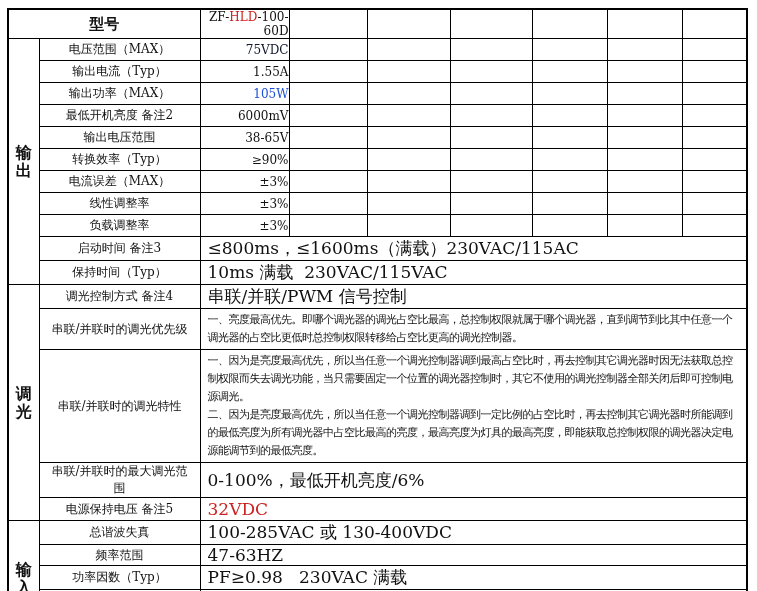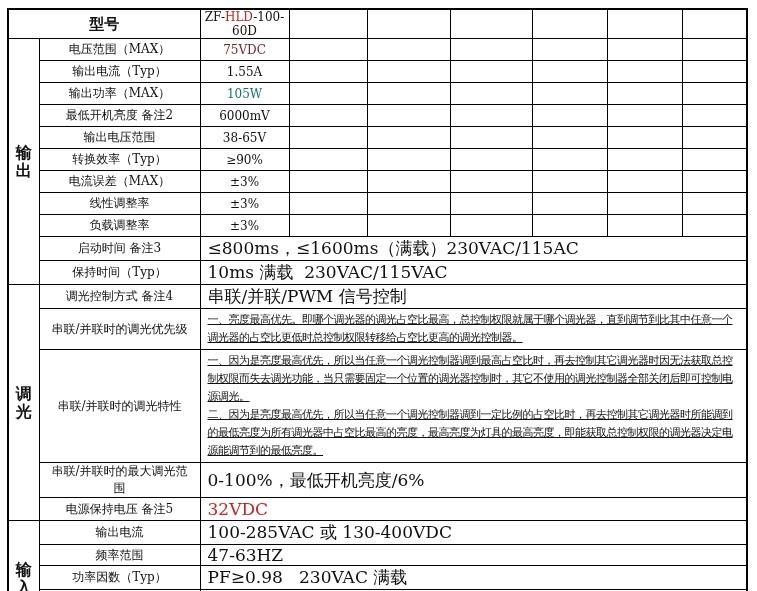--- a/index.html
+++ b/index.html
@@ -9,23 +9,23 @@
   }
   table.spec{
     position:absolute;left:7px;top:8px;
     border-collapse:collapse;table-layout:fixed;
     border:2px solid #000;
   }
   td{border:1px solid #000;padding:0;overflow:hidden;vertical-align:middle;}
   .sec{font-weight:bold;font-size:16px;text-align:center;line-height:18px;}
   .lbl{font-size:12px;text-align:center;padding:0 8px;}
   .hdr{font-weight:bold;font-size:15px;text-align:center;}
-  .val{font-size:12px;text-align:center;white-space:pre-wrap;}
+  .val{font-size:12px;text-align:right;white-space:pre-wrap;}
   .valfull{font-size:17px;text-align:left;padding:0 7px;white-space:pre-wrap;}
-  .paracell{text-align:left;padding:2px 7px;text-decoration:underline;}
+  .paracell{text-align:left;padding:2px 7px;}
   .paracell div{font-size:11px;letter-spacing:-0.5px;line-height:18px;}
   
   tr:nth-child(1){height:22px;}
   tr:nth-child(n+2):nth-child(-n+10){height:22px;}
   tr:nth-child(11),tr:nth-child(12){height:20px;}
   tr:nth-child(13){height:24px;}
   tr:nth-child(14){height:37px;}
   tr:nth-child(15){height:108px;}
   tr:nth-child(16){height:24px;}
   tr:nth-child(17){height:23px;}
@@ -54,41 +54,41 @@
           <td class="empty"></td>
           <td class="empty"></td>
           <td class="empty"></td>
           <td class="empty"></td>
           <td class="empty"></td>
           <td class="empty"></td>
         </tr>
         <tr>
           <td class="sec" rowspan="11">输出</td>
           <td class="lbl">电压范围（MAX）</td>
-          <td class="val" style="color: #7f1d1d;">75VDC</td>
+          <td class="val" style="color: #0f172a;">75VDC</td>
           <td class="empty"></td>
           <td class="empty"></td>
           <td class="empty"></td>
           <td class="empty"></td>
           <td class="empty"></td>
           <td class="empty"></td>
         </tr>
         <tr>
           <td class="lbl">输出电流（Typ）</td>
           <td class="val">1.55A</td>
           <td class="empty"></td>
           <td class="empty"></td>
           <td class="empty"></td>
           <td class="empty"></td>
           <td class="empty"></td>
           <td class="empty"></td>
         </tr>
         <tr>
           <td class="lbl">输出功率（MAX）</td>
-          <td class="val" style="color: #0f766e;">105W</td>
+          <td class="val" style="color: #1d4ed8;">105W</td>
           <td class="empty"></td>
           <td class="empty"></td>
           <td class="empty"></td>
           <td class="empty"></td>
           <td class="empty"></td>
           <td class="empty"></td>
         </tr>
         <tr>
           <td class="lbl">最低开机亮度 备注2</td>
           <td class="val">6000mV</td>
@@ -178,21 +178,21 @@
         <tr>
           <td class="lbl">串联/并联时的最大调光范围</td>
           <td class="valfull" colspan="7">0-100%，最低开机亮度/6%</td>
         </tr>
         <tr>
           <td class="lbl">电源保持电压 备注5</td>
           <td class="valfull" colspan="7" style="color: rgb(204, 34, 34);">32VDC</td>
         </tr>
         <tr>
           <td class="sec" rowspan="5">输入</td>
-          <td class="lbl">输出电流</td>
+          <td class="lbl">总谐波失真</td>
           <td class="valfull" colspan="7">100-285VAC 或 130-400VDC</td>
         </tr>
         <tr>
           <td class="lbl">频率范围</td>
           <td class="valfull" colspan="7">47-63HZ</td>
         </tr>
         <tr>
           <td class="lbl">功率因数（Typ）</td>
           <td class="valfull" colspan="7">PF≥0.98   230VAC 满载</td>
         </tr>

